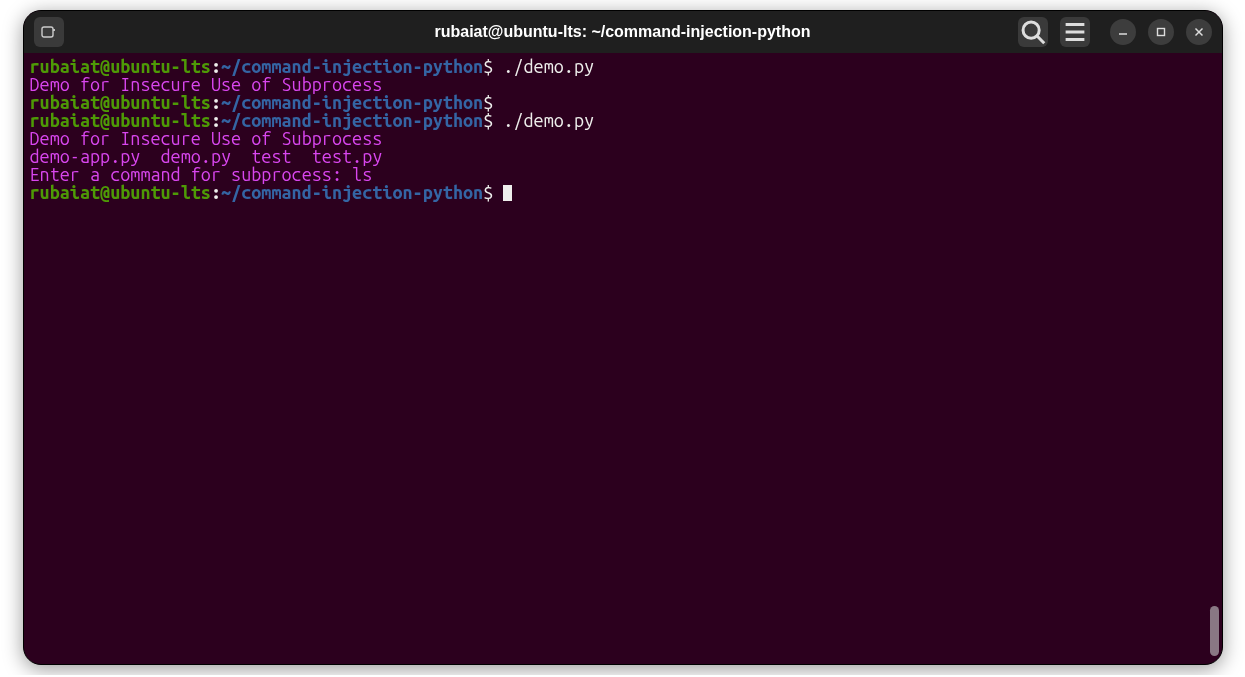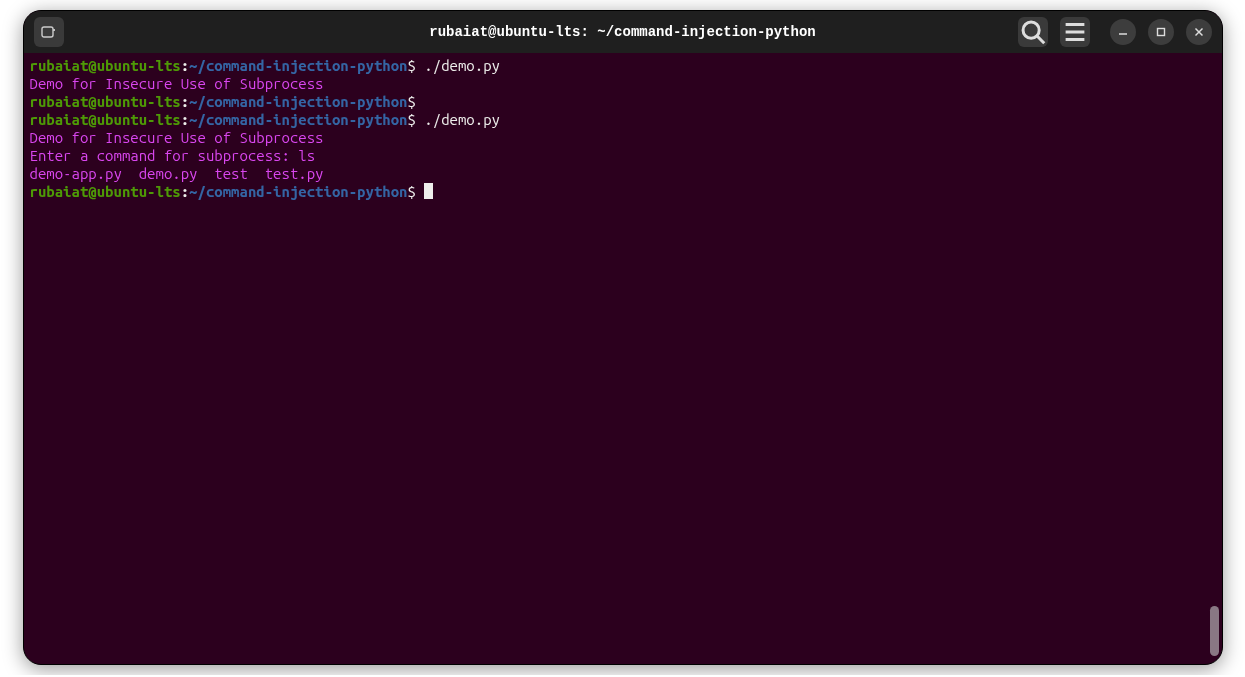--- a/index.html
+++ b/index.html
@@ -45,22 +45,22 @@
       align-items: center;
       justify-content: center;
       cursor: pointer;
     }
     .tab-button svg { width: 16px; height: 16px; }
     .titlebar-title {
       position: absolute;
       left: 50%;
       transform: translateX(-50%);
       color: #ffffff;
-      font-family: Liberation Mono, monospace;
-      font-size: 14px;
+      font-family: Liberation Sans, sans-serif;
+      font-size: 16px;
       font-weight: 600;
     }
     .titlebar-right {
       margin-left: auto;
       display: flex;
       align-items: center;
       gap: 12px;
     }
     .titlebar-btn {
       width: 30px;
@@ -84,21 +84,21 @@
       background: #3d3d3d;
       display: flex;
       align-items: center;
       justify-content: center;
       cursor: pointer;
     }
     .window-btn svg { width: 10px; height: 10px; }
     .terminal-body {
       flex: 1;
       padding: 4px 6px;
-      font-size: 15px;
+      font-size: 18px;
       line-height: 18px;
       color: #eeeeec;
       overflow: hidden;
       position: relative;
     }
     .terminal-line { white-space: pre; font-family: 'Ubuntu Mono', 'DejaVu Sans Mono', monospace; }
     .user { color: #4e9a06; font-weight: bold; }
     .colon { color: #eeeeec; font-weight: bold; }
     .path { color: #3465a4; font-weight: bold; }
     .dollar { color: #eeeeec; }
@@ -170,19 +170,19 @@
       </div>
     </div>
   </div>
 
   <div class="terminal-body">
     <div class="terminal-line"><span class="user">rubaiat@ubuntu-lts</span><span class="colon">:</span><span class="path">~/command-injection-python</span><span class="dollar">$</span><span class="cmd"> </span><span class="cmd">./demo.py</span></div>
     <div class="terminal-line output">Demo for Insecure Use of Subprocess</div>
     <div class="terminal-line"><span class="user">rubaiat@ubuntu-lts</span><span class="colon">:</span><span class="path">~/command-injection-python</span><span class="dollar">$</span><span class="cmd"></span></div>
     <div class="terminal-line"><span class="user">rubaiat@ubuntu-lts</span><span class="colon">:</span><span class="path">~/command-injection-python</span><span class="dollar">$</span><span class="cmd"> </span><span class="cmd">./demo.py</span></div>
     <div class="terminal-line output">Demo for Insecure Use of Subprocess</div>
+    <div class="terminal-line output">demo-app.py  demo.py  test  test.py</div>
     <div class="terminal-line output">Enter a command for subprocess: ls</div>
-    <div class="terminal-line output">demo-app.py  demo.py  test  test.py</div>
     <div class="terminal-line"><span class="user">rubaiat@ubuntu-lts</span><span class="colon">:</span><span class="path">~/command-injection-python</span><span class="dollar">$</span><span class="cmd"> </span><span class="cursor"></span></div>
 
     <div class="scrollbar"></div>
   </div>
 </div>
 
 </body></html>

